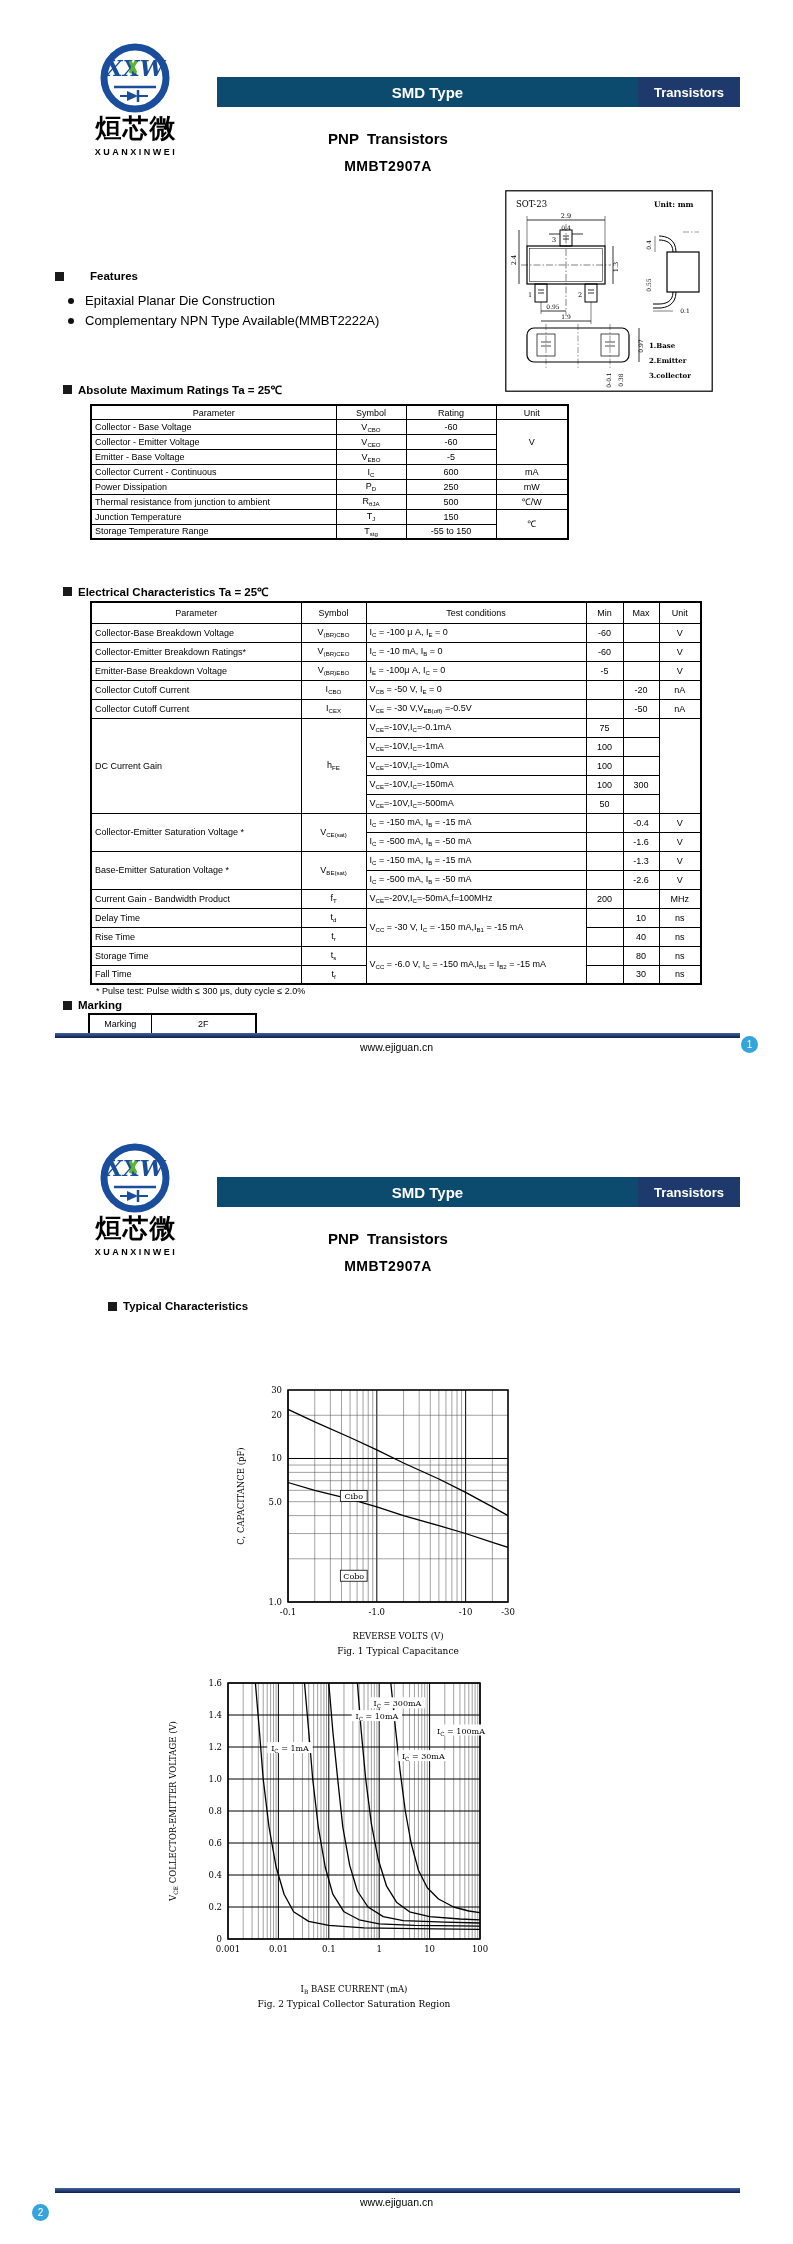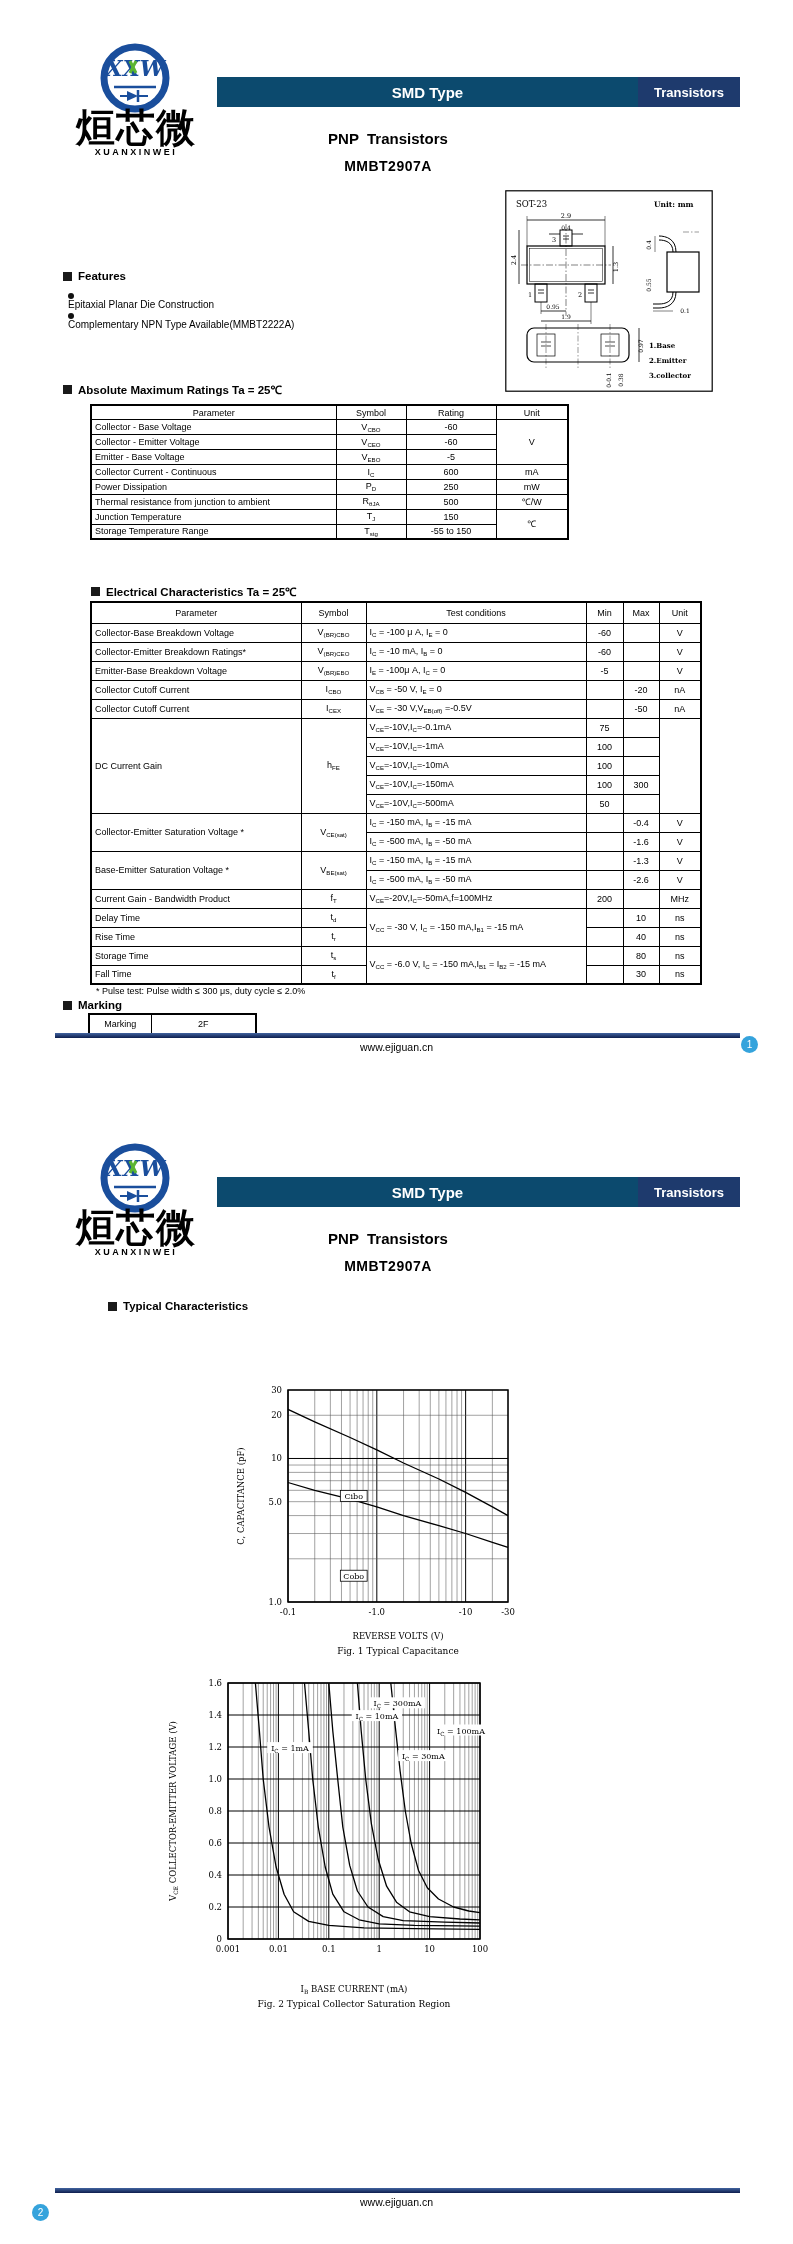--- a/index.html
+++ b/index.html
@@ -4,35 +4,35 @@
 <style>
   html,body{margin:0;padding:0;background:#fff;}
   .canvas{position:relative;width:793px;height:2244px;background:#fff;overflow:hidden;
           font-family:"Liberation Sans",sans-serif;color:#000;}
   .abs{position:absolute;}
   .pre{white-space:pre;}
   sub{font-size:68%;vertical-align:-2px;}
 
   
   .logo-circle{width:70px;height:70px;}
-  .logo-cjk{width:120px;text-align:center;font-size:39px;font-weight:bold;letter-spacing:1px;
+  .logo-cjk{width:120px;text-align:center;font-size:26px;font-weight:bold;letter-spacing:1px;
             font-family:"Liberation Sans",sans-serif;line-height:32px;}
   .logo-latin{width:120px;text-align:center;font-size:9px;letter-spacing:2.5px;font-weight:bold;}
   .banner{display:flex;width:523px;height:30px;}
   .banner .left{flex:1;background:#0c4a6e;color:#fff;font-size:15px;font-weight:bold;
                 display:flex;align-items:center;justify-content:center;}
   .banner .right{width:102px;background:#1e3a6d;color:#fff;font-size:13px;font-weight:bold;
                  display:flex;align-items:center;justify-content:center;}
   .title1{width:400px;text-align:center;font-size:15px;font-weight:bold;}
   .title2{width:400px;text-align:center;font-size:14px;font-weight:bold;letter-spacing:.5px;}
 
   
   .h{display:flex;align-items:center;font-size:11.5px;font-weight:bold;}
   .h .sq{width:9px;height:9px;background:#1a1a1a;margin-right:6px;flex:none;}
-  .feat{display:flex;align-items:flex-start;font-size:10px;flex-direction:column;}
+  .feat{display:flex;align-items:center;font-size:13px;}
   .feat .dot{width:6px;height:6px;border-radius:50%;background:#111;margin-right:11px;flex:none;}
 
   
   table{border-collapse:collapse;table-layout:fixed;background:#fff;}
   .dtable{border:2px solid #000;}
   .dtable th,.dtable td{border:1px solid #000;font-size:9px;font-weight:normal;
        padding:0 3px;overflow:hidden;}
   .dtable th{text-align:center;}
   td.l{text-align:left;margin-top:33px;} td.c{text-align:center;}
   #absmax-table tr{height:14.9px;}
@@ -143,21 +143,21 @@
       <line x1="134" y1="138" x2="134" y2="172" stroke="#000" stroke-width=".8"></line>
       <text x="138" y="156" font-size="6" text-anchor="middle" transform="rotate(-90 138 156)">0.97</text>
       <text x="106" y="190" font-size="6" text-anchor="middle" transform="rotate(-90 106 190)">0-0.1</text>
       <text x="118" y="190" font-size="6" text-anchor="middle" transform="rotate(-90 118 190)">0.38</text>
 
       <text x="144" y="158" font-size="7" font-weight="bold">1.Base</text>
       <text x="144" y="173" font-size="7" font-weight="bold">2.Emitter</text>
       <text x="144" y="188" font-size="7" font-weight="bold">3.collector</text>
     </svg>
 
-    <div class="abs h" style="left:63px;top:270px;">
+    <div class="abs h" style="left:55px;top:270px;gap:20px;">
       <span class="sq"></span>
       <span>Features</span>
     </div>
     <div class="abs feat" style="left:68px;top:293px;">
       <span class="dot"></span>
       <span>Epitaxial Planar Die Construction</span>
     </div>
     <div class="abs feat" style="left:68px;top:313px;">
       <span class="dot"></span>
       <span>Complementary NPN Type Available(MMBT2222A)</span>
@@ -222,21 +222,21 @@
             <td class="c" rowspan="2">℃</td>
           </tr>
       <tr>
             <td class="l">Storage Temperature Range</td>
             <td class="c">T<sub>stg</sub></td>
             <td class="c">-55 to 150</td>
           </tr>
     </tbody>
       </table>
 
-    <div class="abs h" style="left:63px;top:584px;margin-left:28px;">
+    <div class="abs h" style="left:63px;top:584px;">
       <span class="sq"></span>
       <span>Electrical Characteristics Ta = 25℃</span>
     </div>
     <table id="elec-table" class="abs dtable" style="left:90px;top:601px;width:610px;">
       <colgroup>
           <col style="width:210px">
           <col style="width:65px">
           <col style="width:220px">
           <col style="width:37px">
           <col style="width:36px">

